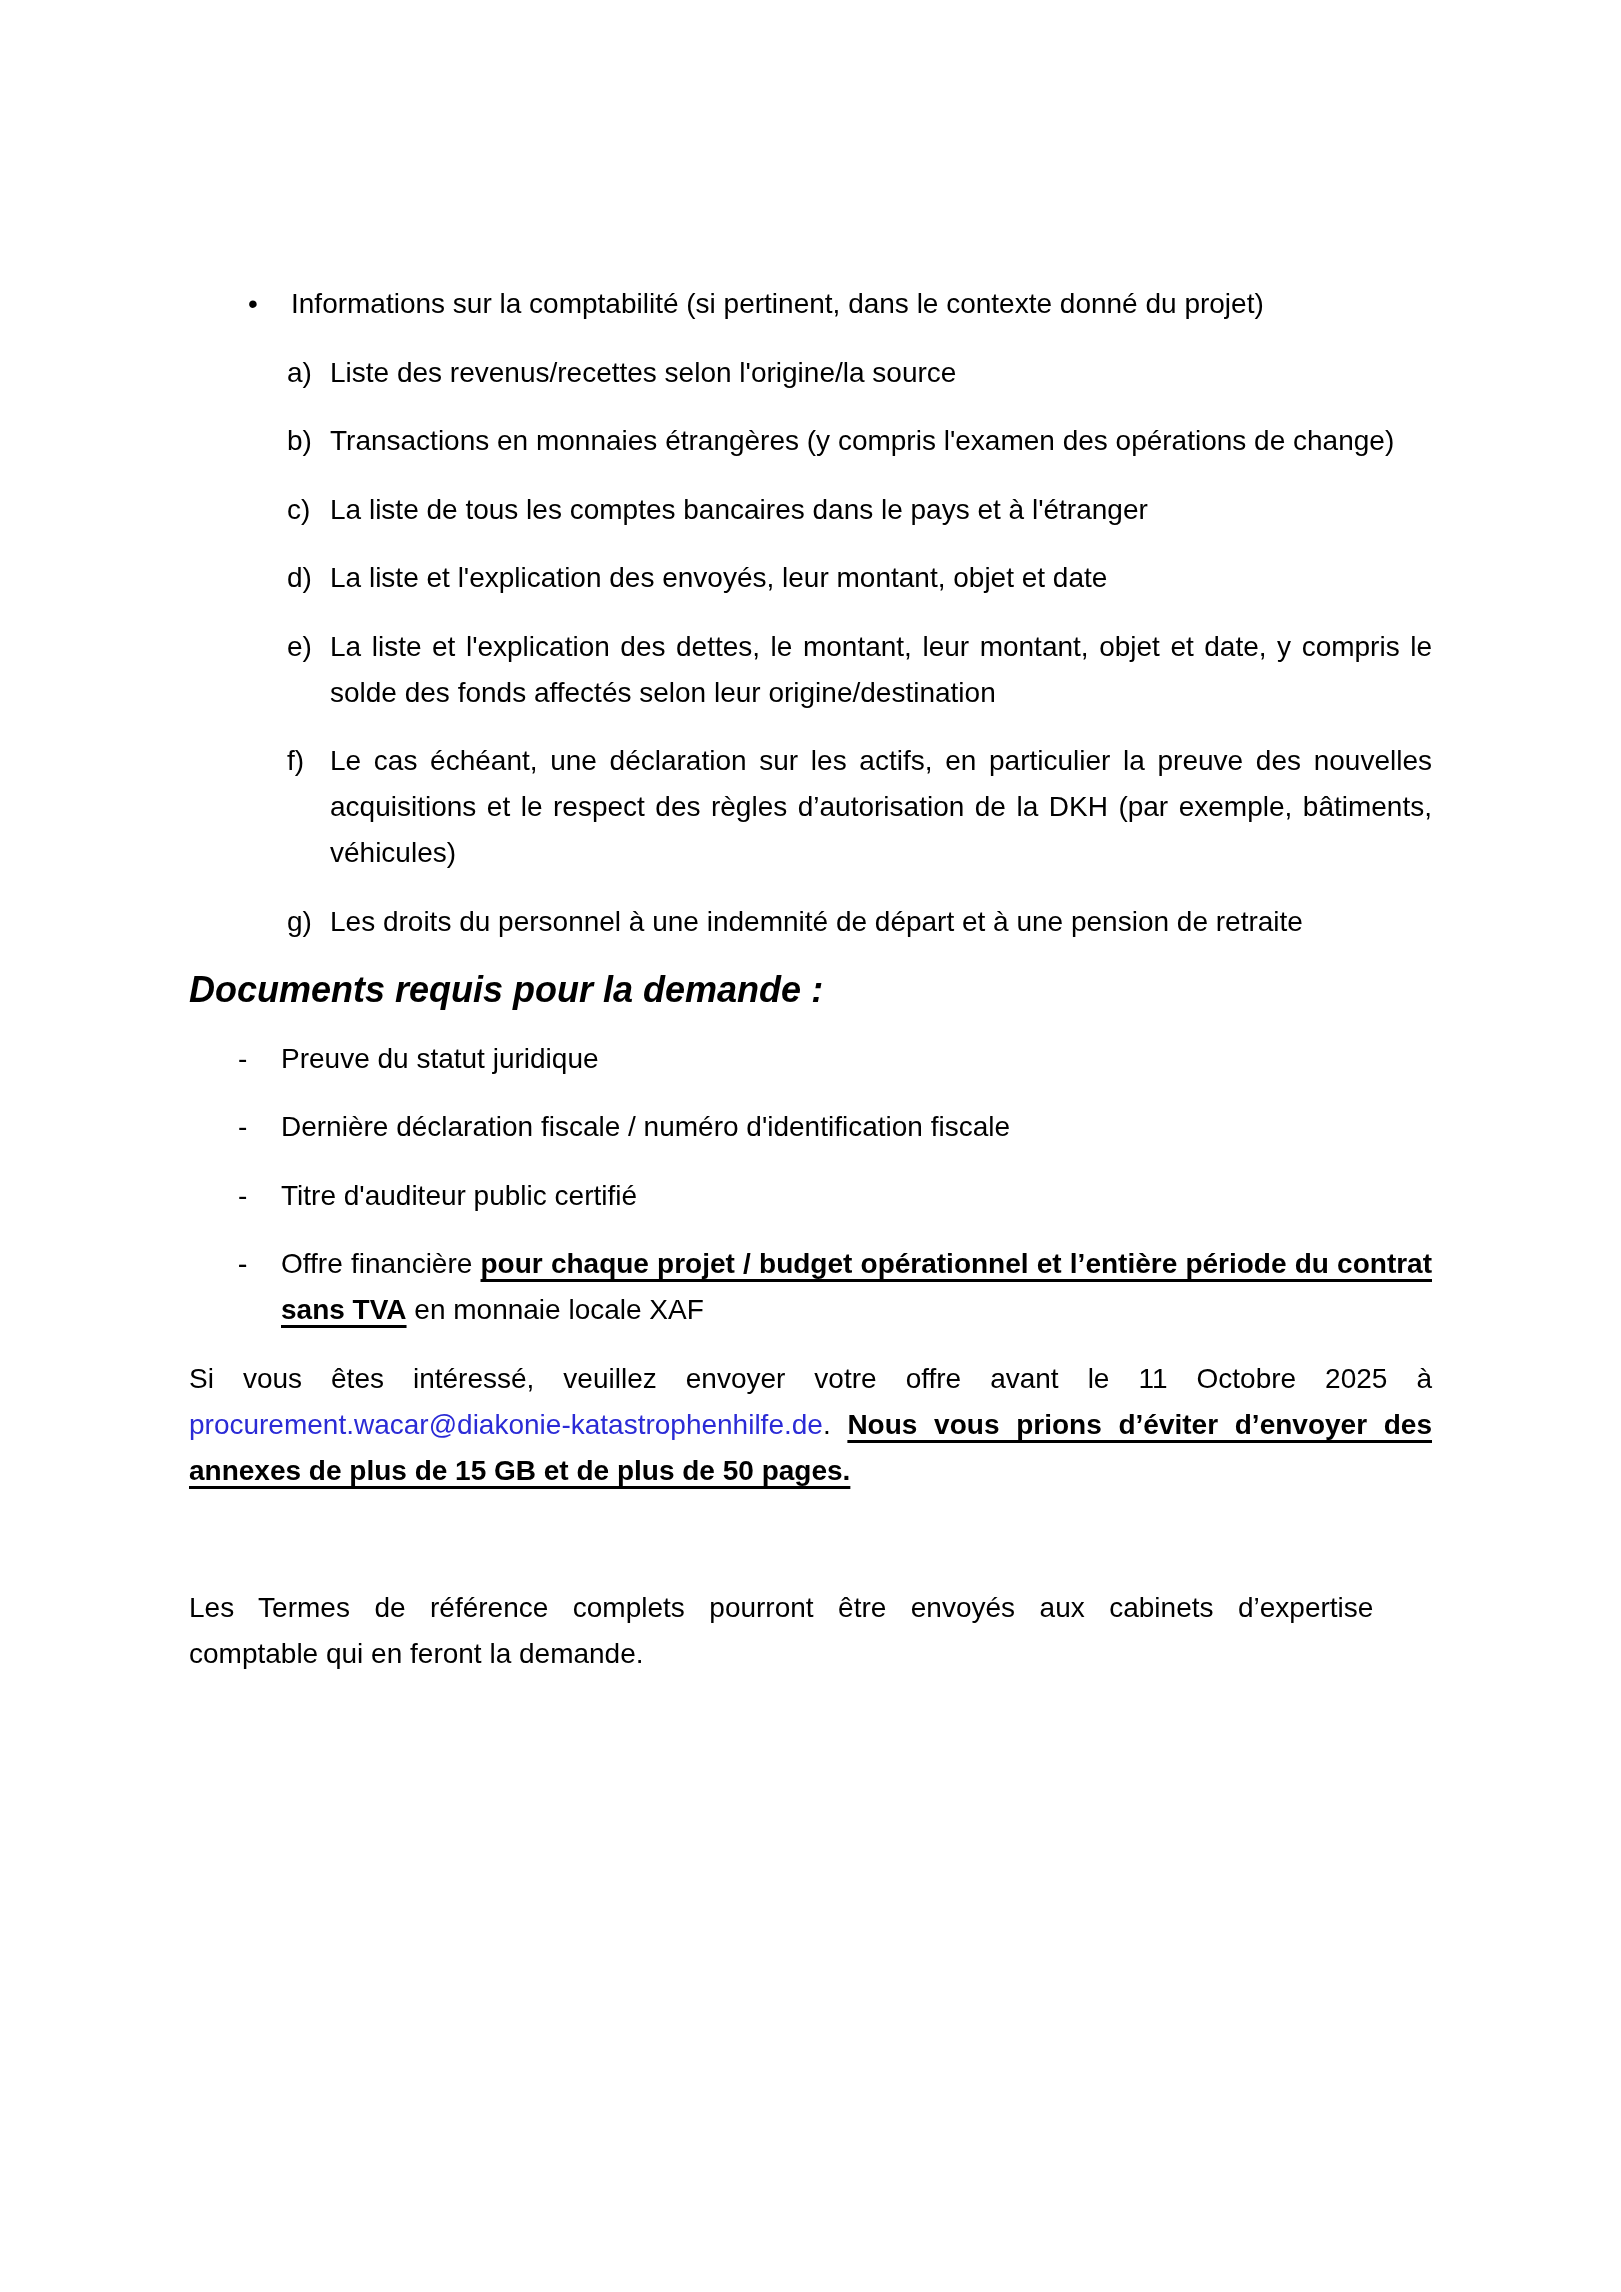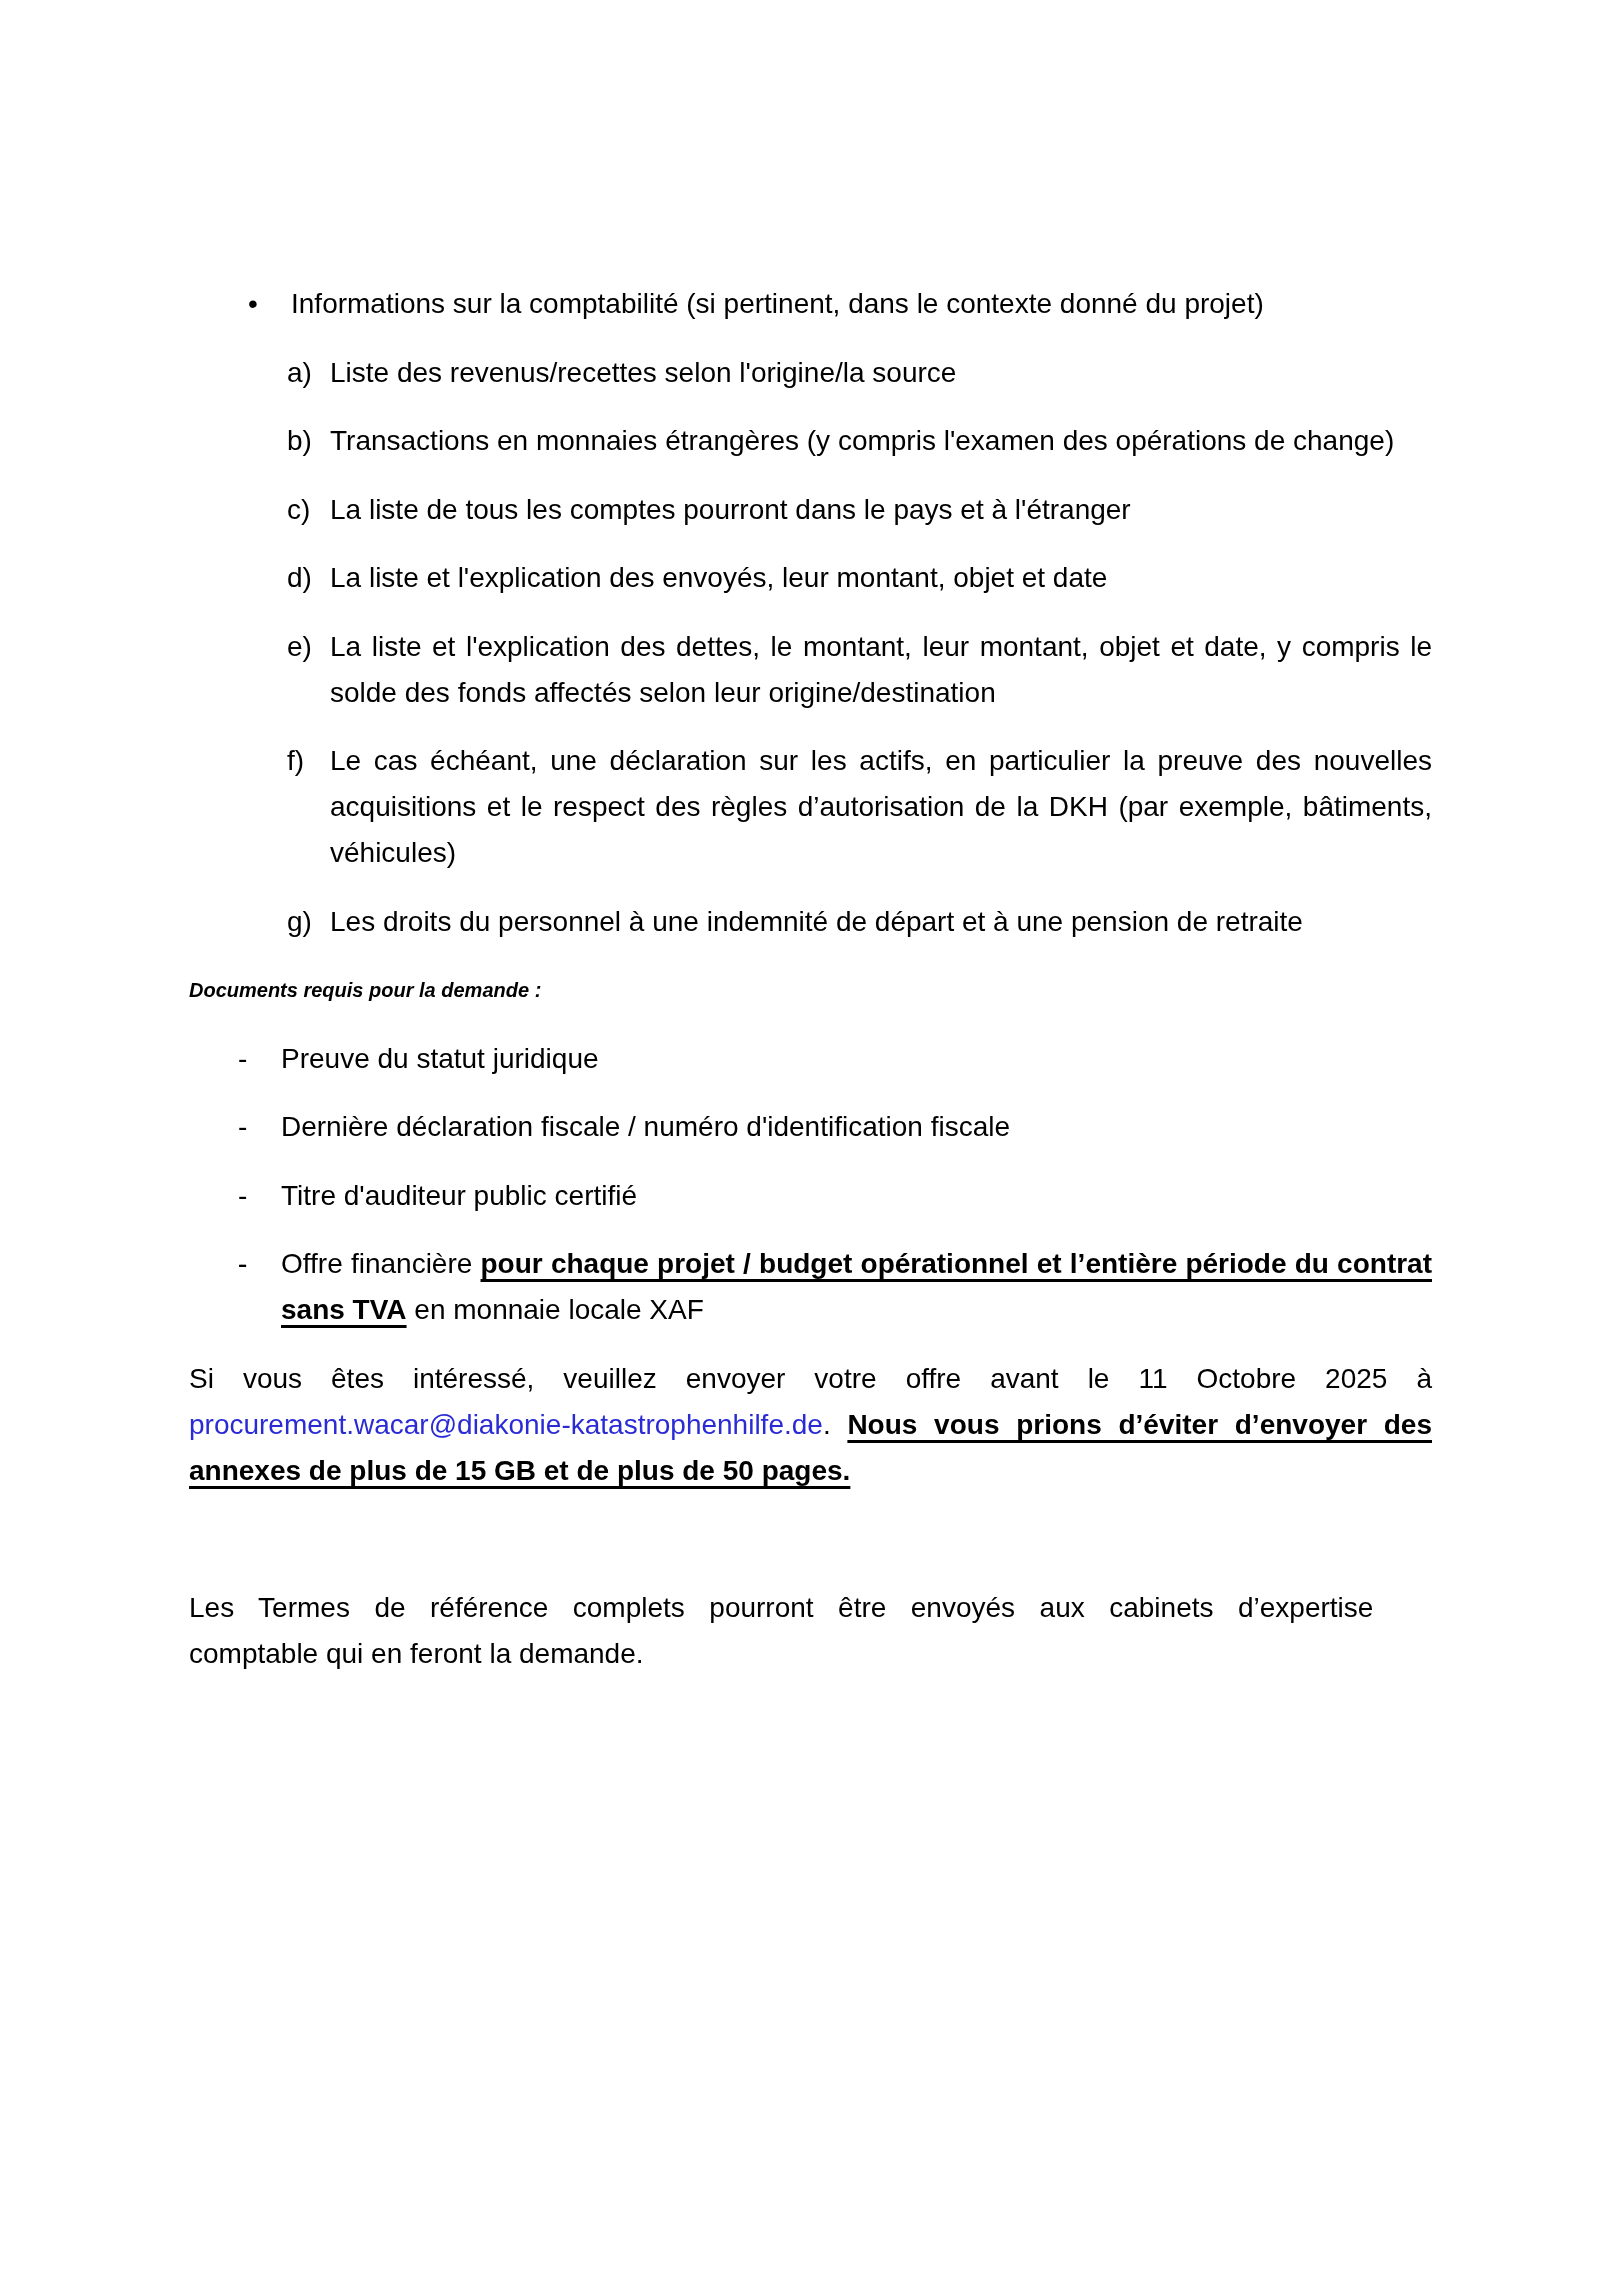--- a/index.html
+++ b/index.html
@@ -42,21 +42,21 @@
     top: 0;
   }
   .li-bullet { padding-left: 102px; }
   .li-bullet > .marker { left: 59px; }
   .li-letter { padding-left: 141px; }
   .li-letter > .marker { left: 98px; }
   .li-dash { padding-left: 92px; }
   .li-dash > .marker { left: 49px; }
   .heading {
     font-weight: bold;
-    font-size: 20px;
+    font-size: 36px;
     line-height: 46px;
     margin: 0 0 22.5px 0;
   }
   .heading-italic { font-style: italic; }
   .bu {
     font-weight: bold;
     text-decoration: underline;
     text-decoration-thickness: 2.9px;
     text-underline-offset: 5.9px;
   }
@@ -86,21 +86,21 @@
     <div class="li li-letter">
       <span class="marker">a)</span>
       <span>Liste des revenus/recettes selon l'origine/la source</span>
     </div>
     <div class="li li-letter">
       <span class="marker">b)</span>
       <span>Transactions en monnaies étrangères (y compris l'examen des opérations de change)</span>
     </div>
     <div class="li li-letter">
       <span class="marker">c)</span>
-      <span>La liste de tous les comptes pourront dans le pays et à l'étranger</span>
+      <span>La liste de tous les comptes bancaires dans le pays et à l'étranger</span>
     </div>
     <div class="li li-letter">
       <span class="marker">d)</span>
       <span>La liste et l'explication des envoyés, leur montant, objet et date</span>
     </div>
     <div class="li li-letter">
       <span class="marker">e)</span>
       <span>La liste et l'explication des dettes, le montant, leur montant, objet et date, y compris le solde des fonds affectés selon leur origine/destination</span>
     </div>
     <div class="li li-letter">

